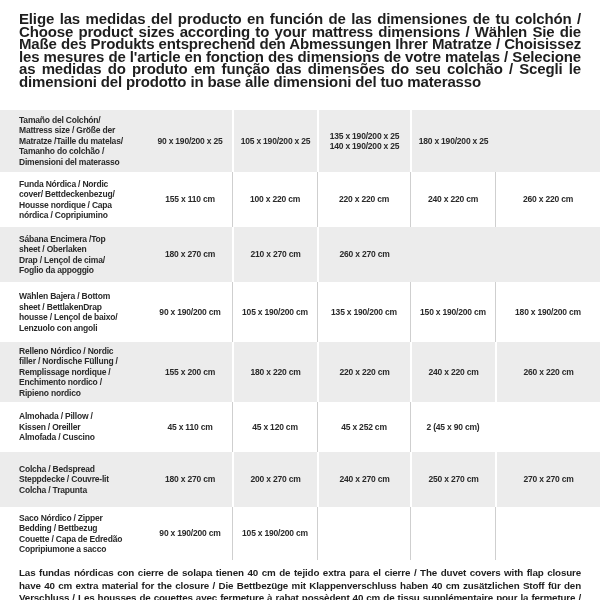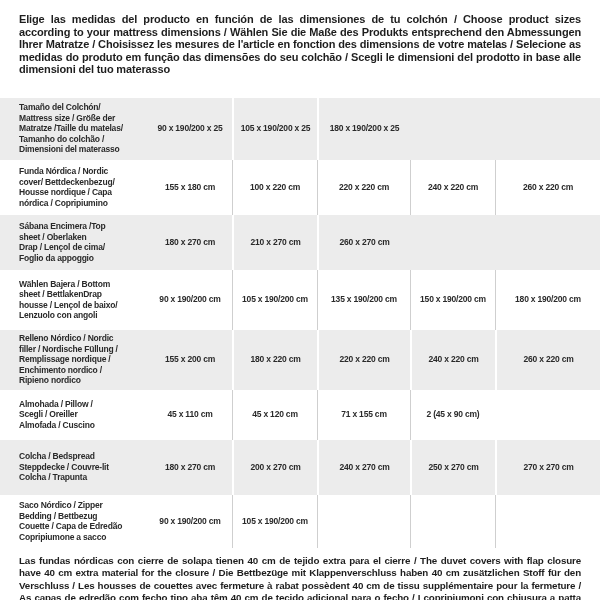--- a/index.html
+++ b/index.html
@@ -4,21 +4,21 @@
 <style>
   * { margin: 0; padding: 0; box-sizing: border-box; }
   html, body {
     width: 600px; height: 600px;
     background: #ffffff;
     font-family: "Liberation Sans", sans-serif;
     overflow: hidden;
   }
   .intro {
     margin: 13px 19px 0 19px;
-    font-size: 11px;
+    font-size: 15px;
     line-height: 12.5px;
     font-weight: 700;
     letter-spacing: -0.15px;
     color: #1e1e1e;
     text-align: justify;
   }
   .size-table {
     margin-top: 22px;
     width: 600px;
   }
@@ -72,29 +72,31 @@
 <div class="size-table">
 
   <div class="row h62">
     <div class="cell label">Tamaño del Colchón/
 Mattress size / Größe der
 Matratze /Taille du matelas/
 Tamanho do colchão /
 Dimensioni del materasso</div>
     <div class="cell val">90 x 190/200 x 25</div>
     <div class="cell val">105 x 190/200 x 25</div>
+    <div class="cell val">135 x 190/200 x 25
+140 x 190/200 x 25</div>
     <div class="cell val">180 x 190/200 x 25</div>
   </div>
 
   <div class="row h55">
     <div class="cell label">Funda Nórdica /  Nordic
 cover/ Bettdeckenbezug/
 Housse nordique  / Capa
 nórdica / Copripiumino</div>
-    <div class="cell val">155 x 180 cm</div>
+    <div class="cell val">155 x 110 cm</div>
     <div class="cell val">100 x 220 cm</div>
     <div class="cell val">220 x 220 cm</div>
     <div class="cell val">240 x 220 cm</div>
     <div class="cell val">260 x 220 cm</div>
   </div>
 
   <div class="row h55">
     <div class="cell label">Sábana Encimera /Top
 sheet / Oberlaken
 Drap / Lençol de cima/
@@ -124,25 +126,25 @@
 Ripieno nordico</div>
     <div class="cell val">155 x 200 cm</div>
     <div class="cell val">180 x 220 cm</div>
     <div class="cell val">220 x 220 cm</div>
     <div class="cell val">240 x 220 cm</div>
     <div class="cell val">260 x 220 cm</div>
   </div>
 
   <div class="row h50">
     <div class="cell label">Almohada  / Pillow /
-Scegli / Oreiller
+Kissen / Oreiller
 Almofada / Cuscino</div>
     <div class="cell val">45 x 110 cm</div>
     <div class="cell val">45 x 120 cm</div>
-    <div class="cell val">71 x 155 cm</div>
+    <div class="cell val">45 x 252 cm</div>
     <div class="cell val">2 (45 x 90 cm)</div>
   </div>
 
   <div class="row h55">
     <div class="cell label">Colcha / Bedspread
 Steppdecke / Couvre-lit
 Colcha / Trapunta</div>
     <div class="cell val">180 x 270 cm</div>
     <div class="cell val">200 x 270 cm</div>
     <div class="cell val">240 x 270 cm</div>

